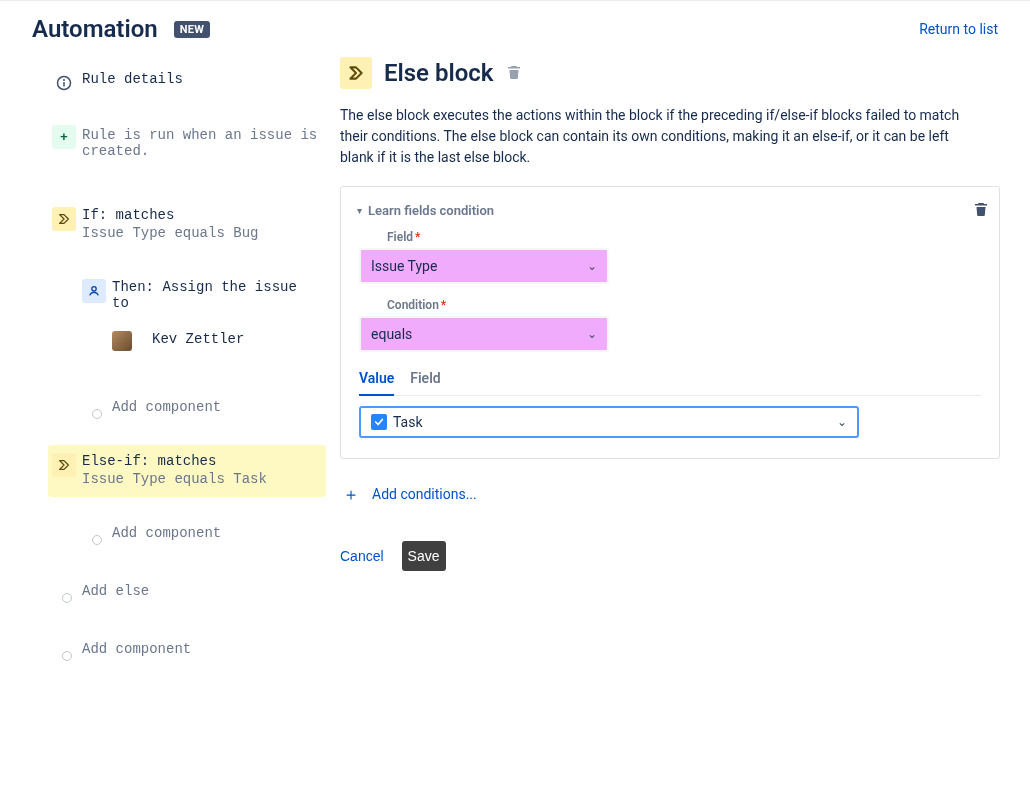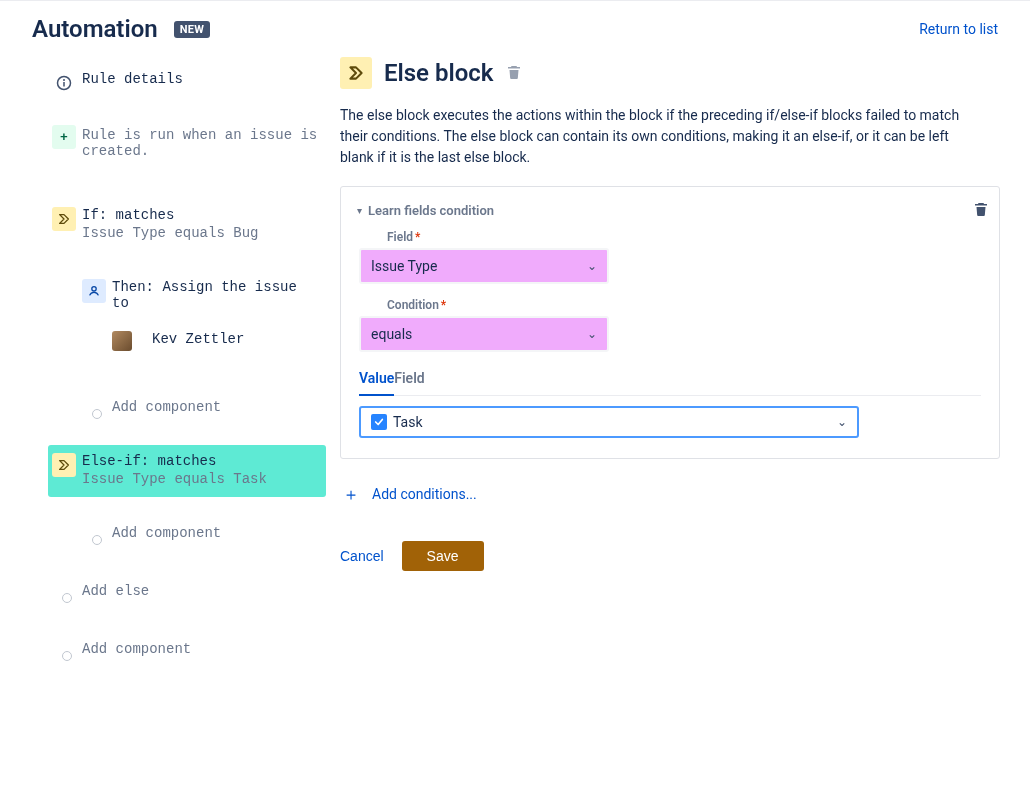--- a/index.html
+++ b/index.html
@@ -31,21 +31,21 @@
   .layout { display: flex; }
   .sidebar {
     width: 340px;
     padding: 20px 14px 20px 48px;
     flex-shrink: 0;
     font-family: Liberation Mono, monospace;
   }
   .tree { position: relative; }
 
   .tree-item { position: relative; padding: 8px 8px 10px 34px; margin-bottom: 6px; }
-  .tree-item.selected { background: #5eead4; border-radius: 3px; }
+  .tree-item.selected { background: #fef9c3; border-radius: 3px; }
   .tree-item.ghost .node-title { color: #6B778C; }
   .node-title { font-size: 14px; color: #172B4D; }
   .node-sub { font-size: 14px; color: #6B778C; margin-top: 2px; }
   .node-user { display: flex; align-items: flex-start; gap: 20px; margin-top: 20px; }
   .avatar { width: 20px; height: 20px; border-radius: 3px; background: linear-gradient(135deg,#b28a60,#6a4c2e); }
   .username { font-size: 14px; color: #172B4D; }
 
   .node-icon {
     position: absolute;
     left: 4px;
@@ -116,21 +116,21 @@
     padding: 8px 10px;
     display: flex;
     justify-content: space-between;
     align-items: center;
     cursor: pointer;
     font-size: 14px;
     color: #172B4D;
   }
   .chev { color: #42526E; font-size: 12px; }
 
-  .tabs { display: flex; border-bottom: 1px solid #ebecf0; margin-bottom: 10px; }
+  .tabs { display: flex; gap: 16px; border-bottom: 1px solid #ebecf0; margin-bottom: 10px; }
   .tab {
     padding: 4px 0 8px 0;
     font-size: 14px;
     font-weight: 600;
     color: #6B778C;
     cursor: pointer;
     border-bottom: 2px solid transparent;
     margin-bottom: -1px;
   }
   .tab.active { color: #0052CC; border-bottom-color: #0052CC; }
@@ -166,25 +166,25 @@
     width: 22px; height: 22px;
     display: flex; align-items: center; justify-content: center;
     color: #0052CC;
     font-size: 17px;
     font-weight: 400;
   }
 
   .actions { display: flex; align-items: center; gap: 18px; max-width: 660px; padding-right: 10px; }
   .btn-link { color: #0052CC; background: none; border: none; font-size: 14px; cursor: pointer; }
   .btn-primary {
-    background: #a16207;
+    background: #404040;
     color: #fff;
     border: none;
     border-radius: 3px;
-    padding: 7px 25px;
+    padding: 7px 6px;
     font-size: 14px;
     cursor: pointer;
   }
 </style>
 </head>
 <body>
 
 <div class="topbar">
   <div class="topbar-left">
     <span class="page-title">Automation</span>

